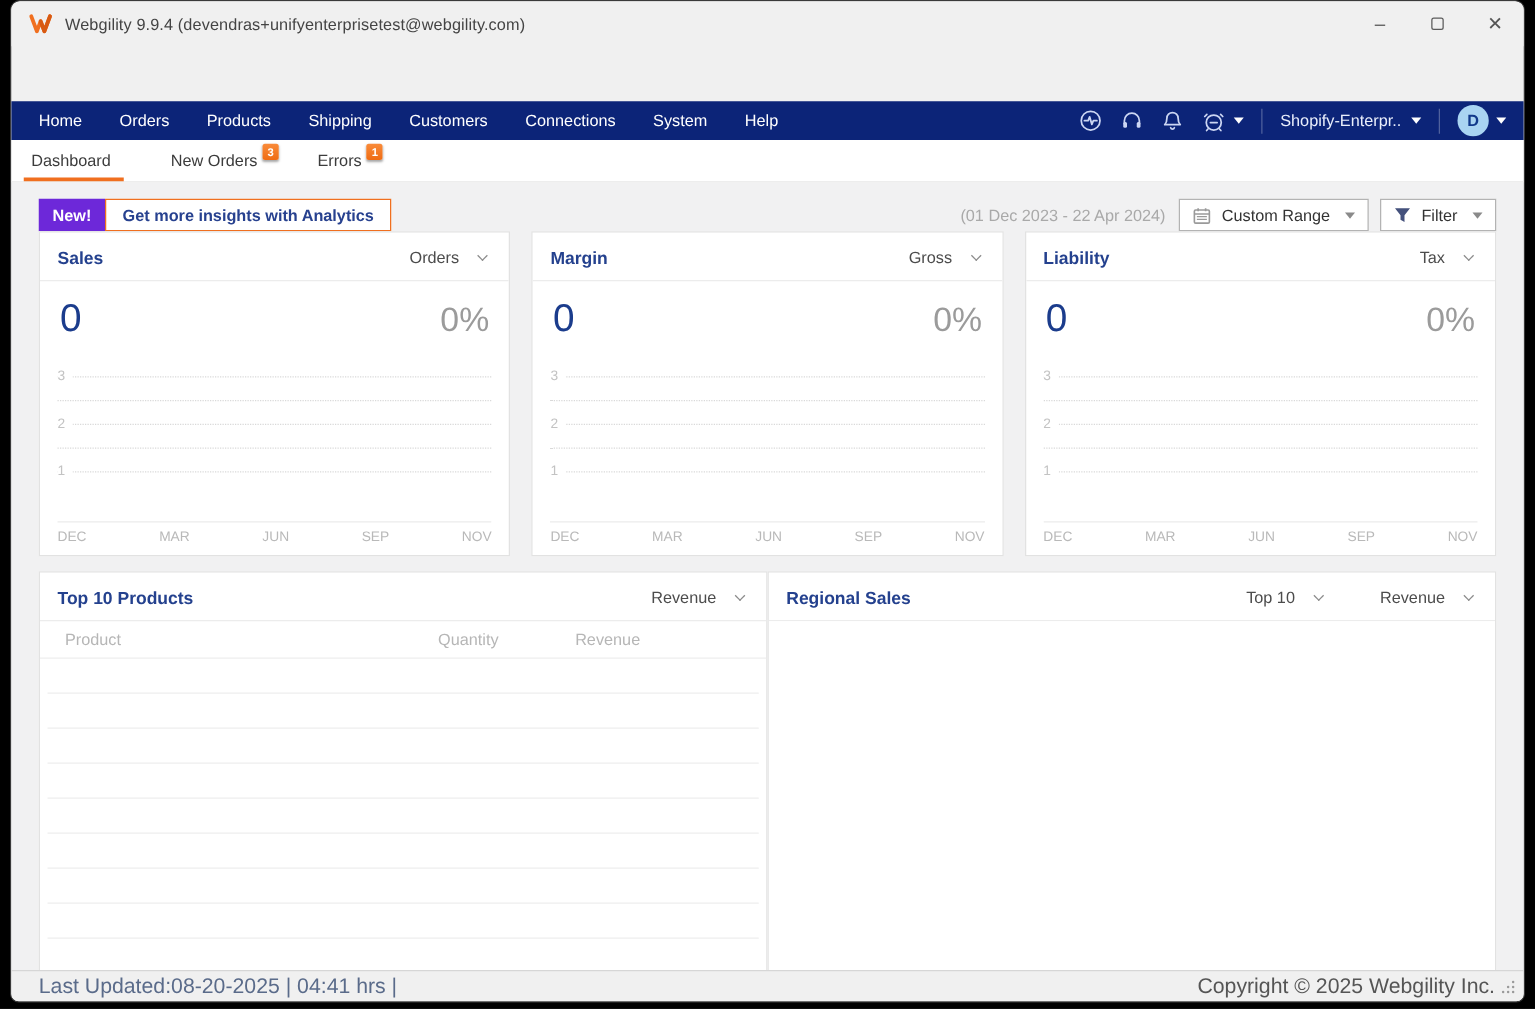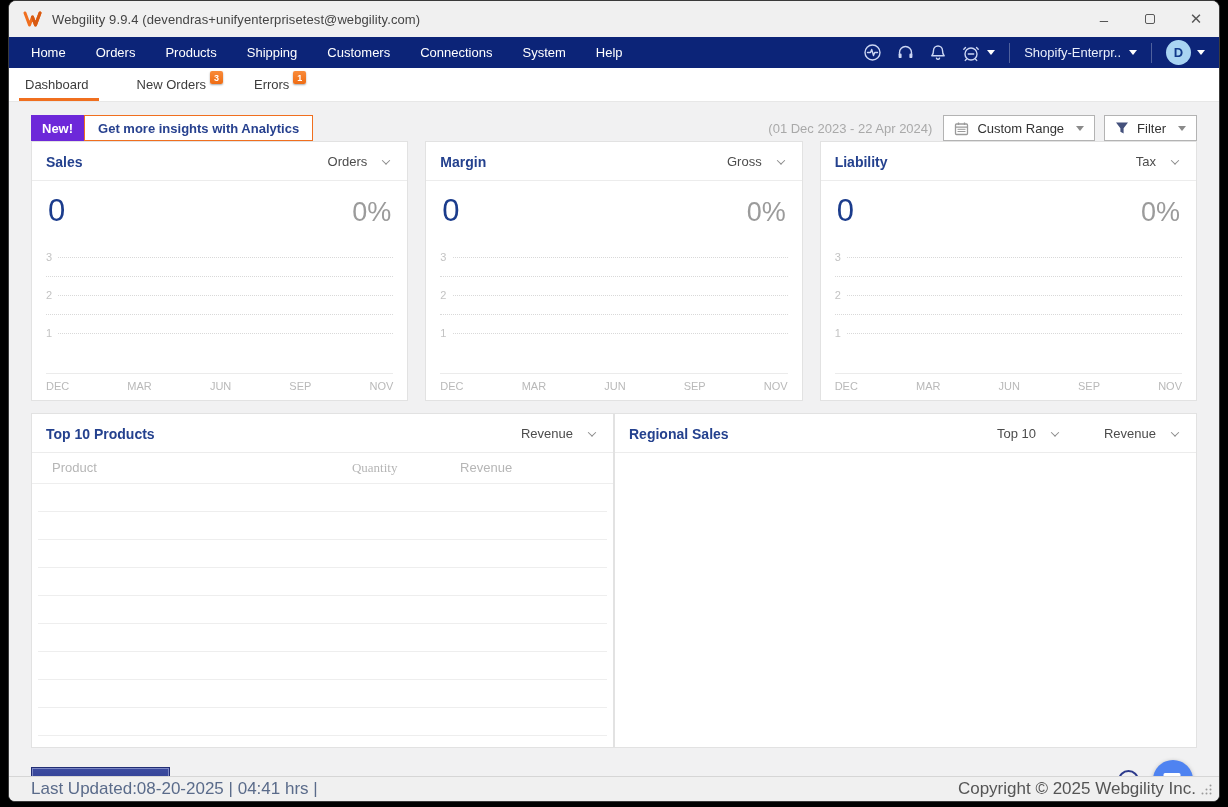--- a/index.html
+++ b/index.html
@@ -11,21 +11,21 @@
   
   .titlebar { height:36px; background:#f0f0f0; display:flex; align-items:center; padding:0 0 0 14px; flex:0 0 auto; }
   .titlebar .logo { width:20px; height:16px; margin-right:9px; display:flex; align-items:center; }
   .titlebar .title { font-size:13px; color:#444; letter-spacing:.1px; }
   .wincontrols { margin-left:auto; display:flex; height:100%; }
   .wincontrols .wc { width:46px; height:100%; display:flex; align-items:center; justify-content:center;
                      color:#555; font-size:15px; cursor:default; }
   .wincontrols .maxbox { width:10px; height:10px; border:1.2px solid #5a5a5a; border-radius:2px; display:block; }
 
   
-  .navbar { height:31px; background:#0c2478; display:flex; align-items:center; padding:0 14px 0 22px; flex:0 0 auto; }
+  .navbar { height:31px; background:#0c2478; display:flex; align-items:center; padding:0 14px 0 22px; flex:0 0 auto;margin-top:44px; }
   .nav-item { color:#fff; font-size:13px; padding:0 15px; cursor:pointer; white-space:nowrap; }
   .nav-item:first-child { padding-left:0; }
   .nav-right { margin-left:auto; display:flex; align-items:center; gap:14px; }
   .nav-icon { display:flex; align-items:center; cursor:pointer; }
   .nav-divider { width:1px; height:20px; background:rgba(255,255,255,.28); }
   .store-select { display:flex; align-items:center; gap:8px; color:#e9eefb; font-size:13px; cursor:pointer; }
   .avatar-wrap { display:flex; align-items:center; gap:6px; cursor:pointer; }
   .avatar { width:25px; height:25px; border-radius:50%; background:#a9d4f2; color:#11398b; font-weight:bold;
             font-size:13px; display:flex; align-items:center; justify-content:center; }
   .tri { width:0; height:0; border-left:4px solid transparent; border-right:4px solid transparent; border-top:5px solid #777; display:inline-block; }
@@ -74,21 +74,21 @@
   .gl { height:19px; border-bottom:1px dotted #d9d9d9; position:relative; }
   .gl span { position:absolute; left:0; bottom:-7px; background:#fff; padding-right:6px;
              font-size:11px; color:#c3c3c3; line-height:14px; }
   .xaxis { margin-top:auto; border-top:1px solid #ebebeb; padding-top:6px; display:flex;
            justify-content:space-between; font-size:11px; color:#b9b9b9; }
 
   .bottom-row { display:flex; margin-top:12px; height:335px; }
   .bottom-row .card { flex:1; }
   .thead { display:grid; grid-template-columns:1fr .72fr .56fr; padding:7px 20px; color:#b6b6b6;
            font-size:13px; border-bottom:1px solid #eee; flex:0 0 auto; }
-  .thead .c2 { text-align:center;font-family:Liberation Serif, serif; }
+  .thead .c2 { text-align:center; }
   .tbody { flex:1; overflow:hidden; padding:0 6px; }
   .trow { height:28px; border-bottom:1px solid #eeeeee; }
   .regional-dds { display:flex; align-items:center; gap:38px; }
   .regional-body { flex:1; background:#fff; }
 
   .bottom-actions { display:flex; align-items:center; margin-top:12px; }
   .gno-btn { background:linear-gradient(#3c4ba0,#2c3a8c); border:1px solid #222e74; outline:1px solid #7d88c4;
              outline-offset:-2px; color:#fff; font-size:13px; height:27px; display:flex; align-items:center;
              padding:0 9px; cursor:pointer; }
   .gno-caret { border-left:1px solid rgba(255,255,255,.55); margin-left:8px; padding-left:8px; display:flex; align-items:center; }

